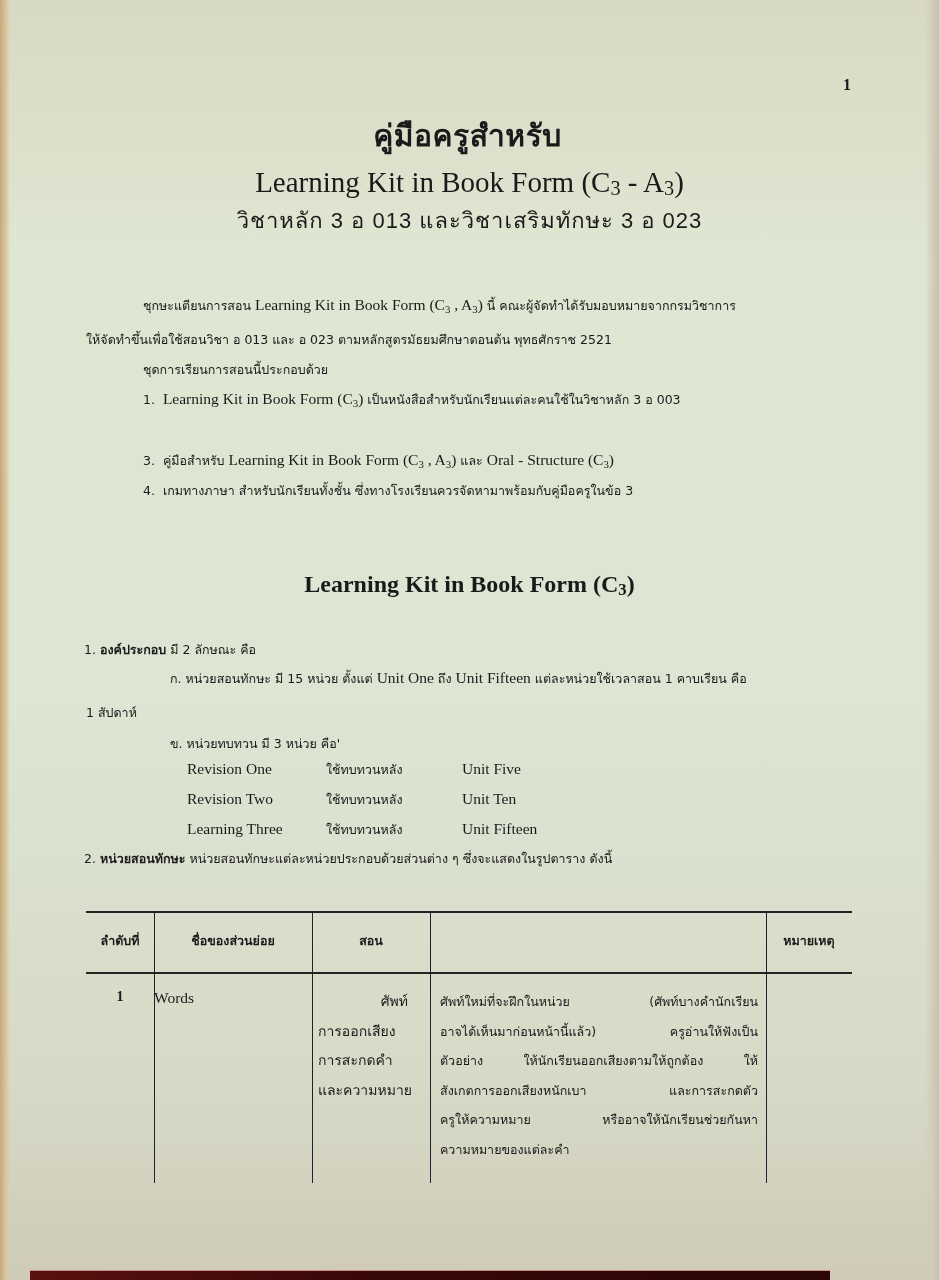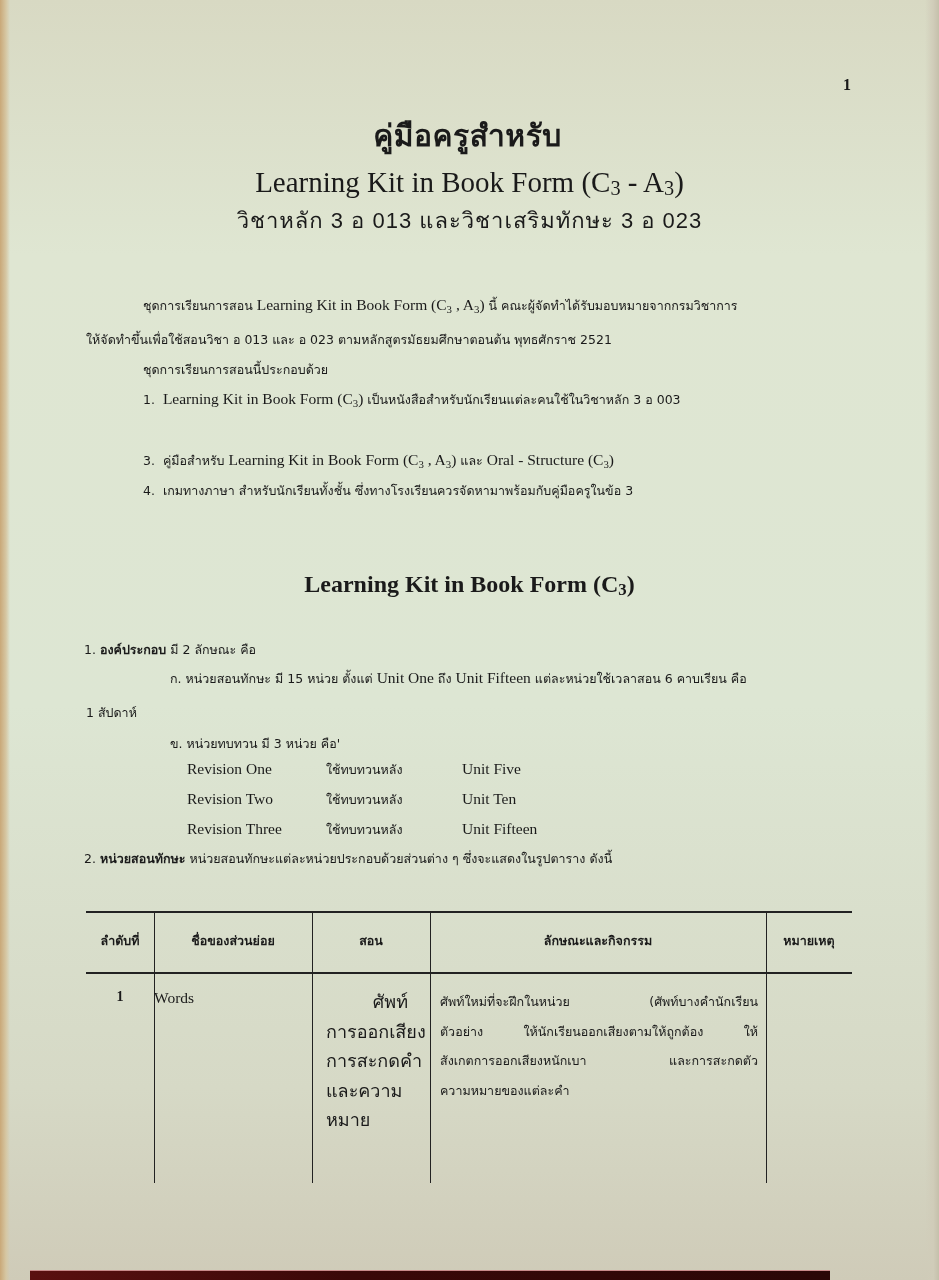--- a/index.html
+++ b/index.html
@@ -63,104 +63,111 @@
 
     
     .tbl { position: absolute; left: 86px; top: 911px; width: 766px; height: 272px; }
     .tbl .hline { position: absolute; left: 0; width: 766px; height: 1.5px; background: #222; }
     .tbl .vline { position: absolute; width: 1.2px; background: #222; }
     .tbl .th-cell { position: absolute; top: 20px; text-align: center;
       font-family: "DejaVu Sans", sans-serif; font-size: 12.5px; font-weight: bold; }
     .cell { position: absolute; font-family: "DejaVu Sans", sans-serif; font-size: 13px; }
     .cell-num { left: 0; width: 68px; top: 78px; text-align: center; font-family: "Liberation Serif", serif; font-weight: bold; font-size: 14px; }
     .cell-name { left: 68px; width: 158px; top: 78px; text-align: left; font-family: "Liberation Serif", serif; font-size: 15.5px; }
-    .cell-teach { left: 226px; width: 118px; top: 76px; padding-left: 14px; line-height: 29.5px; font-size: 18px; }
+    .cell-teach { left: 226px; width: 118px; top: 76px; padding-left: 6px; line-height: 29.5px; font-size: 14px; }
     .cell-teach .line:first-child { text-align: right; padding-right: 22px; }
     .cell-desc { left: 344px; width: 336px; top: 76px; padding-left: 10px; line-height: 29.5px; font-size: 12.5px; }
     .cell-desc .line { display: flex; justify-content: space-between; padding-right: 8px; gap: 32px; }
     .cell-desc .line.last { justify-content: flex-start; }
   </style>
 </head>
 <body>
 
 <div class="page">
   <div class="left-edge"></div>
   <div class="right-edge"></div>
   <div class="bottom-band"></div>
 
   <div class="abs page-number">1</div>
 
   <div class="abs title-th">คู่มือครูสำหรับ</div>
   <div class="abs title-en"><span>Learning Kit in Book Form (C</span><sub>3</sub><span> - A</span><sub>3</sub><span>)</span></div>
   <div class="abs title-sub">วิชาหลัก 3 อ 013 และวิชาเสริมทักษะ 3 อ 023</div>
 
-  <div class="abs body-text para1"><span>ชุดการเรียนการสอน </span><span class="en"><span>Learning Kit in Book Form (C</span><sub>3</sub><span> , A</span><sub>3</sub><span>)</span></span><span> นี้ คณะผู้จัดทำได้รับมอบหมายจากกรมวิชาการ</span></div>
+  <div class="abs body-text para1"><span>ชุกษะแตียนการสอน </span><span class="en"><span>Learning Kit in Book Form (C</span><sub>3</sub><span> , A</span><sub>3</sub><span>)</span></span><span> นี้ คณะผู้จัดทำได้รับมอบหมายจากกรมวิชาการ</span></div>
   <div class="abs body-text para2">ให้จัดทำขึ้นเพื่อใช้สอนวิชา อ 013 และ อ 023 ตามหลักสูตรมัธยมศึกษาตอนต้น พุทธศักราช 2521</div>
   <div class="abs body-text para3">ชุดการเรียนการสอนนี้ประกอบด้วย</div>
 
   <div class="abs body-text li li1"><span>1.</span>&nbsp; <span class="en"><span>Learning Kit in Book Form (C</span><sub>3</sub><span>)</span></span><span>  เป็นหนังสือสำหรับนักเรียนแต่ละคนใช้ในวิชาหลัก 3 อ 003</span></div>
   <div class="abs body-text li li3"><span>3.</span>&nbsp; <span>คู่มือสำหรับ </span><span class="en"><span>Learning Kit in Book Form (C</span><sub>3</sub><span> , A</span><sub>3</sub><span>)</span></span><span> และ </span><span class="en"><span>Oral - Structure (C</span><sub>3</sub><span>)</span></span></div>
   <div class="abs body-text li li4"><span>4.</span>&nbsp; <span>เกมทางภาษา สำหรับนักเรียนทั้งชั้น ซึ่งทางโรงเรียนควรจัดหามาพร้อมกับคู่มือครูในข้อ 3</span></div>
 
   <div class="abs section-title"><span>Learning Kit in Book Form (C</span><sub>3</sub><span>)</span></div>
 
   <div class="abs body-text s1"><span>1.</span> <b class="th">องค์ประกอบ</b><span> มี 2 ลักษณะ คือ</span></div>
-  <div class="abs body-text s1a"><span>ก. หน่วยสอนทักษะ มี 15 หน่วย ตั้งแต่ </span><span class="en">Unit One</span><span> ถึง </span><span class="en">Unit Fifteen</span><span> แต่ละหน่วยใช้เวลาสอน 6 คาบเรียน คือ</span></div>
+  <div class="abs body-text s1a"><span>ก. หน่วยสอนทักษะ มี 15 หน่วย ตั้งแต่ </span><span class="en">Unit One</span><span> ถึง </span><span class="en">Unit Fifteen</span><span> แต่ละหน่วยใช้เวลาสอน 1 คาบเรียน คือ</span></div>
   <div class="abs body-text s1a-cont">1 สัปดาห์</div>
   <div class="abs body-text s1b">ข. หน่วยทบทวน มี 3 หน่วย คือ'</div>
 
   <div class="abs body-text rev-name r1"><span class="en">Revision One</span></div>
   <div class="abs body-text rev-use r1">ใช้ทบทวนหลัง</div>
   <div class="abs body-text rev-unit r1"><span class="en">Unit Five</span></div>
 
   <div class="abs body-text rev-name r2"><span class="en">Revision Two</span></div>
   <div class="abs body-text rev-use r2">ใช้ทบทวนหลัง</div>
   <div class="abs body-text rev-unit r2"><span class="en">Unit Ten</span></div>
 
-  <div class="abs body-text rev-name r3"><span class="en">Revision Three</span></div>
+  <div class="abs body-text rev-name r3"><span class="en">Learning Three</span></div>
   <div class="abs body-text rev-use r3">ใช้ทบทวนหลัง</div>
   <div class="abs body-text rev-unit r3"><span class="en">Unit Fifteen</span></div>
 
   <div class="abs body-text s2"><span>2.</span> <b class="th">หน่วยสอนทักษะ</b><span> หน่วยสอนทักษะแต่ละหน่วยประกอบด้วยส่วนต่าง ๆ ซึ่งจะแสดงในรูปตาราง ดังนี้</span></div>
 
   <div class="tbl">
     <div class="hline" style="top:0"></div>
     <div class="hline" style="top:61px"></div>
     <div class="vline" style="left:68px; top:0; height:272px;"></div>
     <div class="vline" style="left:226px; top:0; height:272px;"></div>
     <div class="vline" style="left:344px; top:0; height:272px;"></div>
     <div class="vline" style="left:680px; top:0; height:272px;"></div>
 
     <div class="th-cell" style="left:0; width:68px;">ลำดับที่</div>
     <div class="th-cell" style="left:68px; width:158px;">ชื่อของส่วนย่อย</div>
     <div class="th-cell" style="left:226px; width:118px;">สอน</div>
-    <div class="th-cell" style="left:344px; width:336px;">ลักษณะและกิจกรรม</div>
     <div class="th-cell" style="left:680px; width:86px;">หมายเหตุ</div>
 
     <div class="cell cell-num">1</div>
     <div class="cell cell-name">Words</div>
     <div class="cell cell-teach">
       <div class="line">ศัพท์</div>
       <div class="line">การออกเสียง</div>
       <div class="line">การสะกดคำ</div>
       <div class="line">และความหมาย</div>
     </div>
     <div class="cell cell-desc">
       <div class="line">
           <span>ศัพท์ใหม่ที่จะฝึกในหน่วย</span>
           <span>(ศัพท์บางคำนักเรียน</span>
         </div>
       <div class="line">
+          <span>อาจได้เห็นมาก่อนหน้านี้แล้ว)</span>
+          <span>ครูอ่านให้ฟังเป็น</span>
+        </div>
+      <div class="line">
           <span>ตัวอย่าง</span>
           <span>ให้นักเรียนออกเสียงตามให้ถูกต้อง</span>
           <span>ให้</span>
         </div>
       <div class="line">
           <span>สังเกตการออกเสียงหนักเบา</span>
           <span>และการสะกดตัว</span>
+        </div>
+      <div class="line">
+          <span>ครูให้ความหมาย</span>
+          <span>หรืออาจให้นักเรียนช่วยกันหา</span>
         </div>
       <div class="line last">
           <span>ความหมายของแต่ละคำ</span>
         </div>
     </div>
     <div class="cell" style="left:680px; width:86px; top:78px;"></div>
   </div>
 </div>
 
 </body></html>

